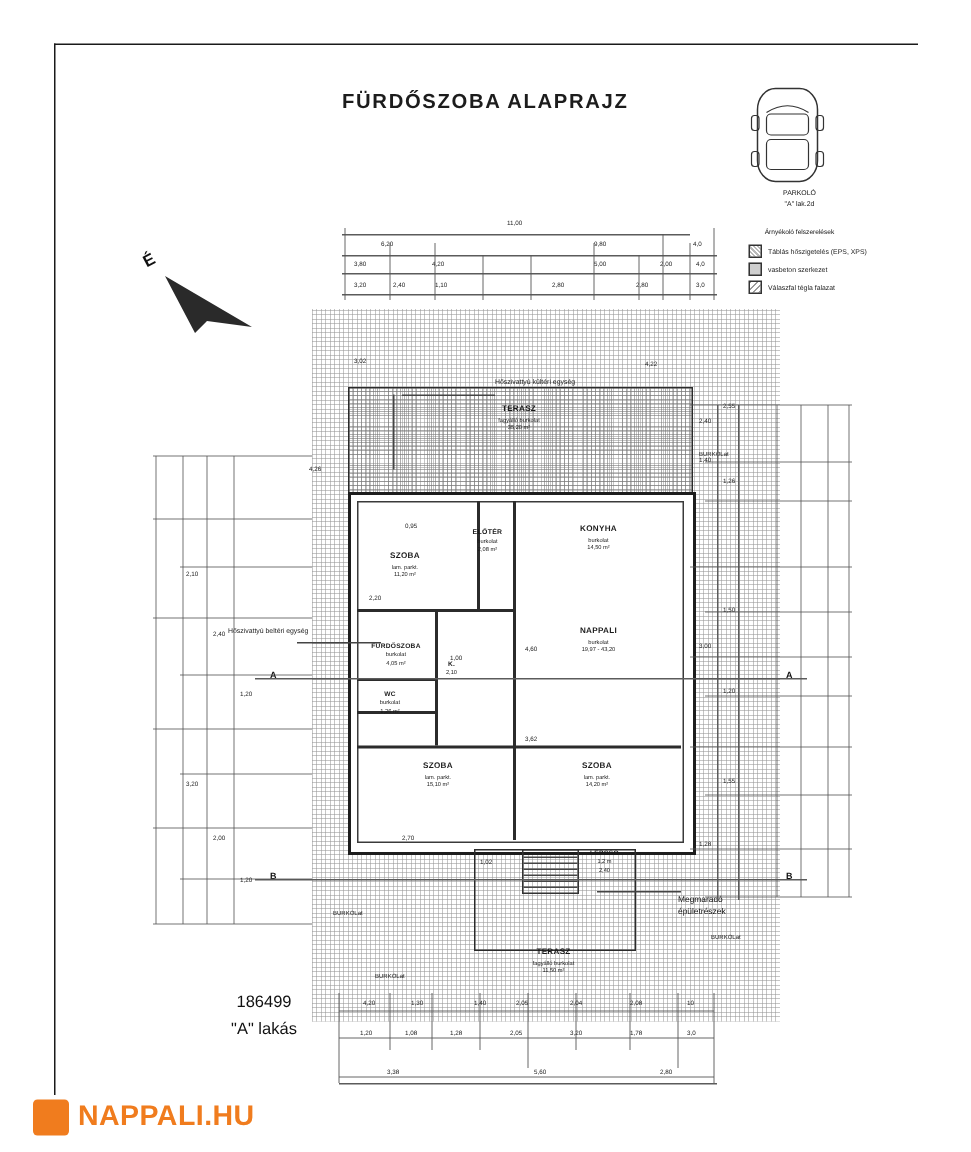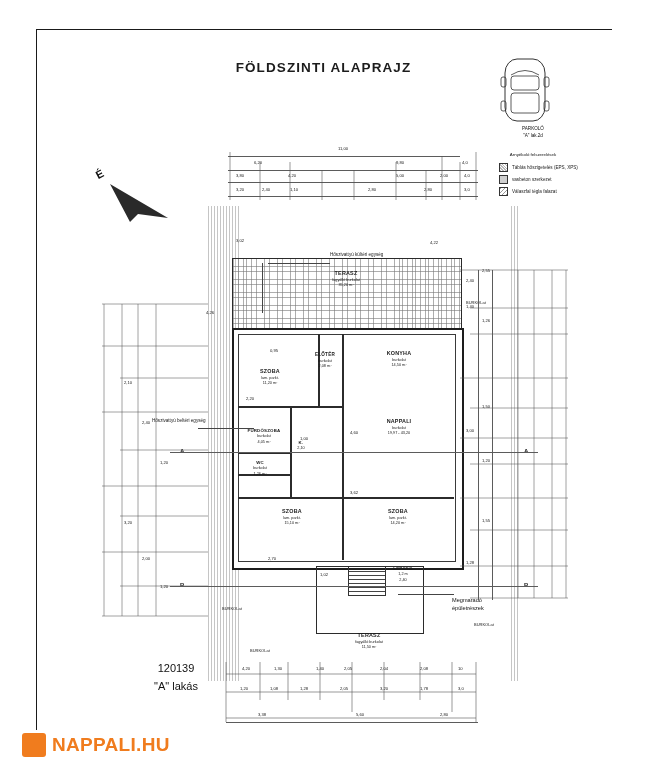--- a/index.html
+++ b/index.html
@@ -102,21 +102,21 @@
   .stair{position:absolute;border:1px solid #333;}
   .stair i{position:absolute;left:0;right:0;height:0;border-top:0.7px solid #444;}
 </style>
 </head>
 <body>
 
 <div id="sheet">
 
   <div class="abs frame"></div>
 
-  <div class="abs title">FÖLDSZINTI ALAPRAJZ</div>
+  <div class="abs title">FÜRDŐSZOBA ALAPRAJZ</div>
 
   <div class="abs car">
     <svg width="56" height="70" viewBox="0 0 56 70">
       <rect x="8" y="4" width="40" height="62" rx="12" ry="14" fill="none" stroke="#333" stroke-width="1"></rect>
       <path d="M14 20 q14 -9 28 0" fill="none" stroke="#333" stroke-width="0.8"></path>
       <rect x="14" y="21" width="28" height="14" rx="3" fill="none" stroke="#333" stroke-width="0.8"></rect>
       <rect x="14" y="38" width="28" height="20" rx="3" fill="none" stroke="#333" stroke-width="0.8"></rect>
       <rect x="4" y="22" width="5" height="10" rx="2" fill="none" stroke="#333" stroke-width="0.8"></rect>
       <rect x="47" y="22" width="5" height="10" rx="2" fill="none" stroke="#333" stroke-width="0.8"></rect>
       <rect x="4" y="46" width="5" height="10" rx="2" fill="none" stroke="#333" stroke-width="0.8"></rect>
@@ -408,21 +408,21 @@
   <div class="abs dimtxt" style="left:350px;top:430px;">4,60</div>
   <div class="abs dimtxt" style="left:300px;top:436px;">1,00</div>
   <div class="abs dimtxt" style="left:246px;top:396px;">2,20</div>
   <div class="abs dimtxt" style="left:350px;top:490px;">3,62</div>
   <div class="abs dimtxt" style="left:236px;top:238px;">3,02</div>
   <div class="abs dimtxt" style="left:320px;top:572px;">1,02</div>
   <div class="abs dimtxt" style="left:268px;top:556px;">2,70</div>
   <div class="abs dimtxt" style="left:430px;top:240px;">4,22</div>
 
   <div class="abs plot-no">
-    <div>120139</div>
+    <div>186499</div>
     <div>"A" lakás</div>
   </div>
 
   <div class="abs wm">
     <div class="wm-box"></div>
     <div class="wm-text">NAPPALI.HU</div>
   </div>
 
 </div>
 

